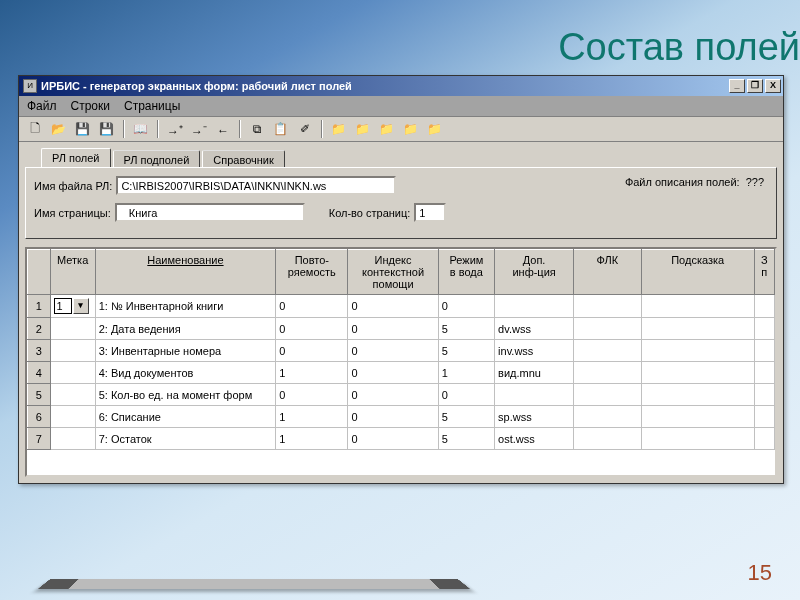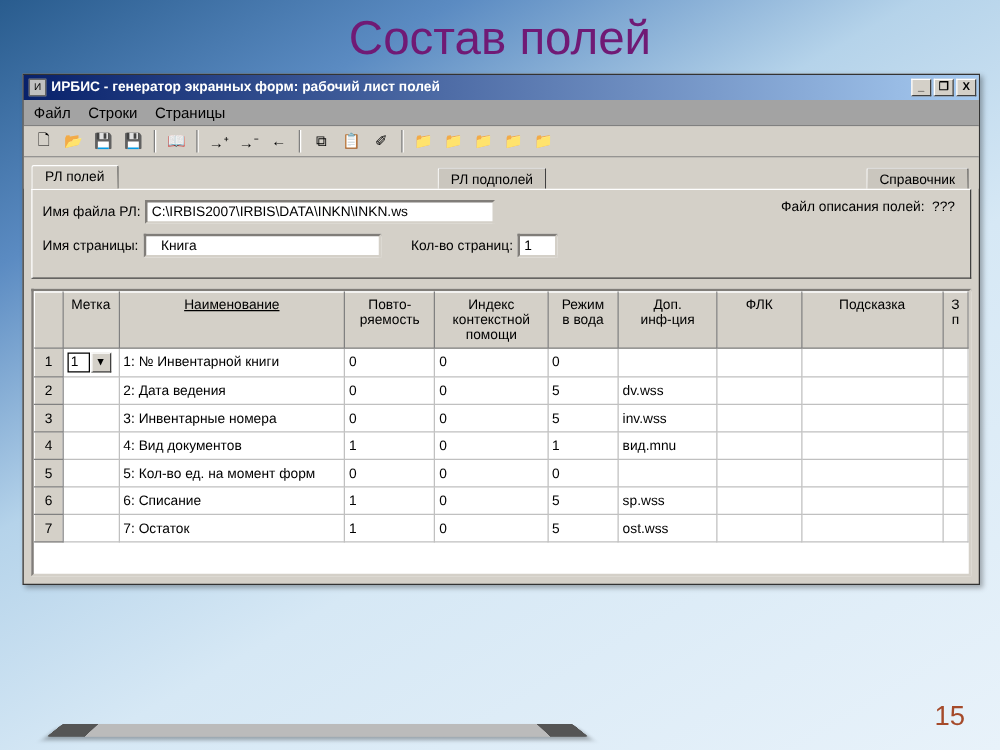--- a/index.html
+++ b/index.html
@@ -7,24 +7,25 @@
     font-family: Tahoma, Arial, sans-serif;
     font-size: 11px;
     background: linear-gradient(150deg, #295c8e 0%, #5b8bc2 20%, #b5d3ea 40%, #d6e8f5 60%, #e8f2fa 100%);
     width: 800px;
     height: 600px;
     overflow: hidden;
     position: relative;
   }
   .slide-title {
     font-size: 38px;
-    color: #701a75;
-    text-align: center;
+    color: #0f766e;
+    text-align: right;
     font-weight: normal;
     padding: 10px 0 6px 0;
+    margin-top: 16px;
   }
   .window {
     margin: 0 16px 0 18px;
     border: 1px solid #333;
     background: #d4d0c8;
     box-shadow: 2px 2px 4px rgba(0,0,0,.3);
   }
   .titlebar {
     background: linear-gradient(to right, #08216b, #a6caf0);
     color: #fff;
@@ -65,23 +66,22 @@
   }
   .tbtn {
     width: 20px; height: 18px;
     border: 1px solid #d4d0c8;
     display: inline-flex; align-items: center; justify-content: center;
     font-size: 12px;
   }
   .tsep { width: 2px; height: 18px; border-left: 1px solid #808080; border-right: 1px solid #fff; margin: 0 2px; }
   .tabstrip {
     display: flex; align-items: flex-end;
-    padding: 6px 6px 0 6px;
-    background: #d4d0c8;
-    justify-content: space-between;
+    padding: 6px 6px 0 22px;
+    background: #d4d0c8;
   }
   .tab {
     background: #d4d0c8;
     border: 1px solid #fff;
     border-right-color: #404040;
     border-bottom: none;
     padding: 3px 10px;
     font-size: 11px;
     position: relative;
     margin-right: 2px;

